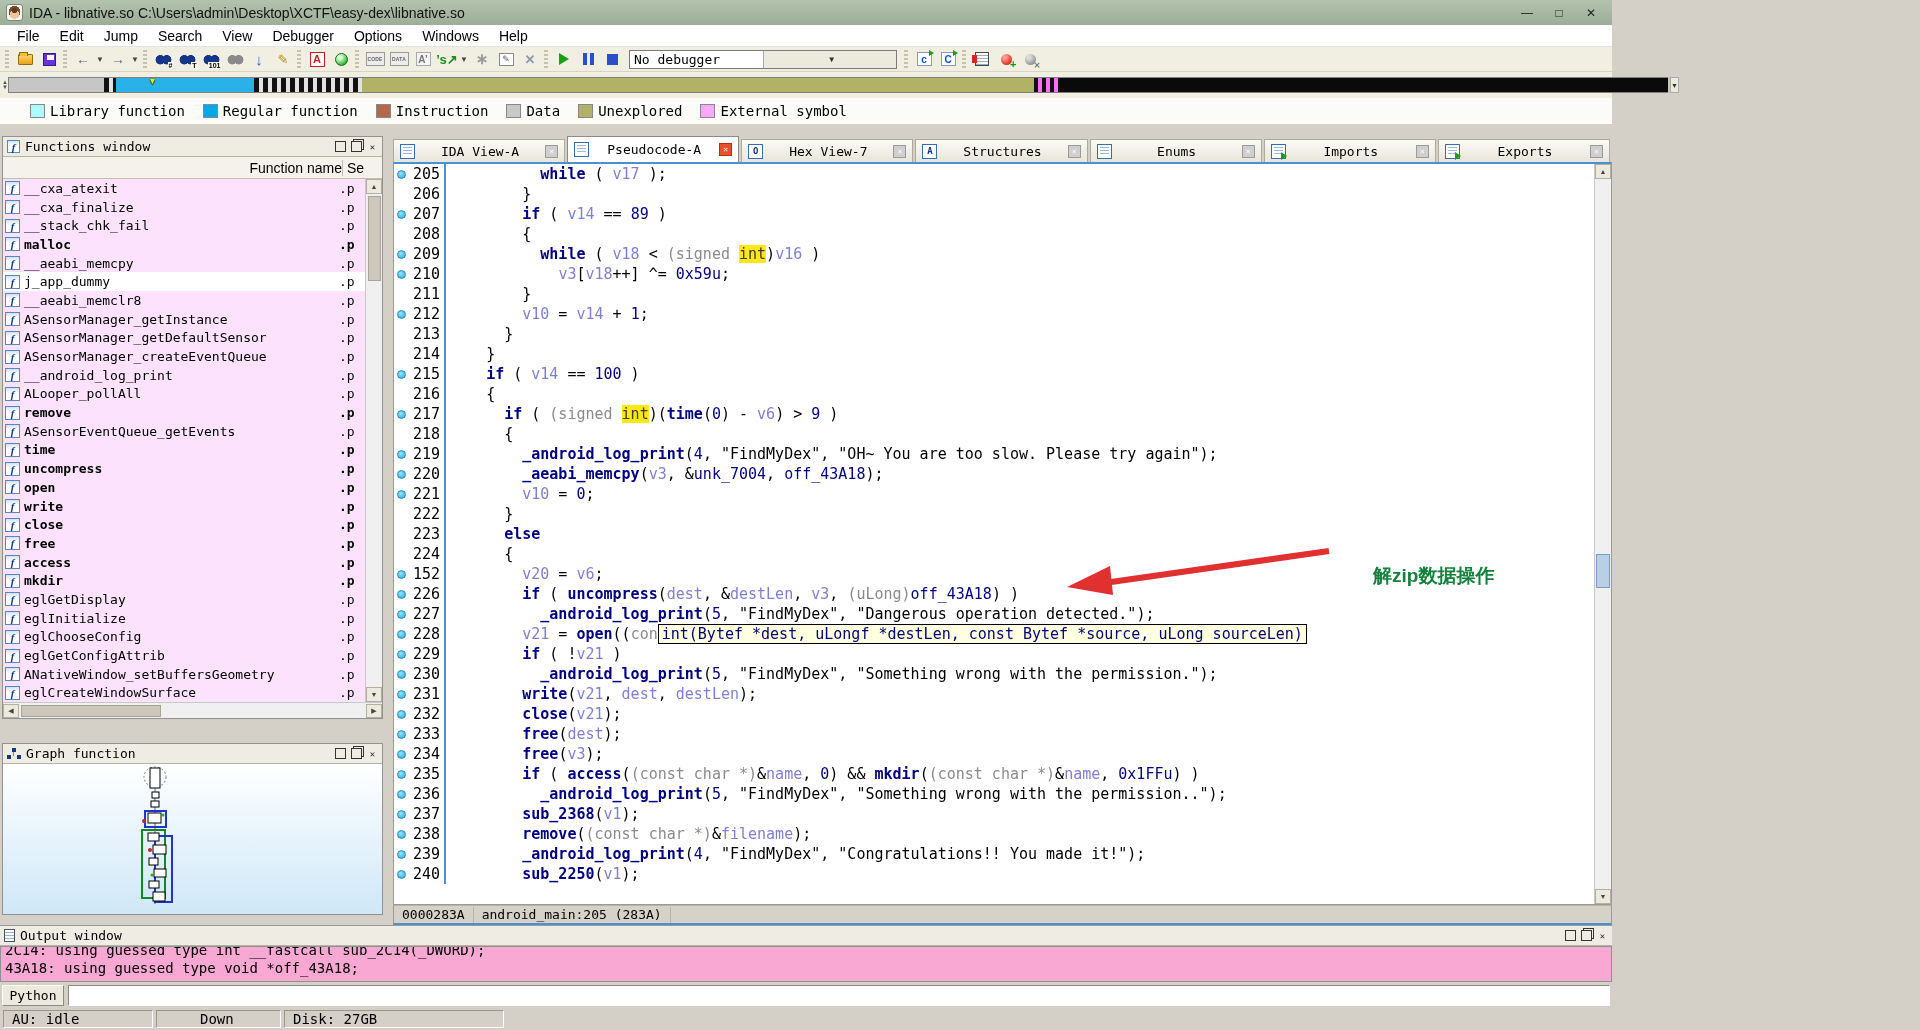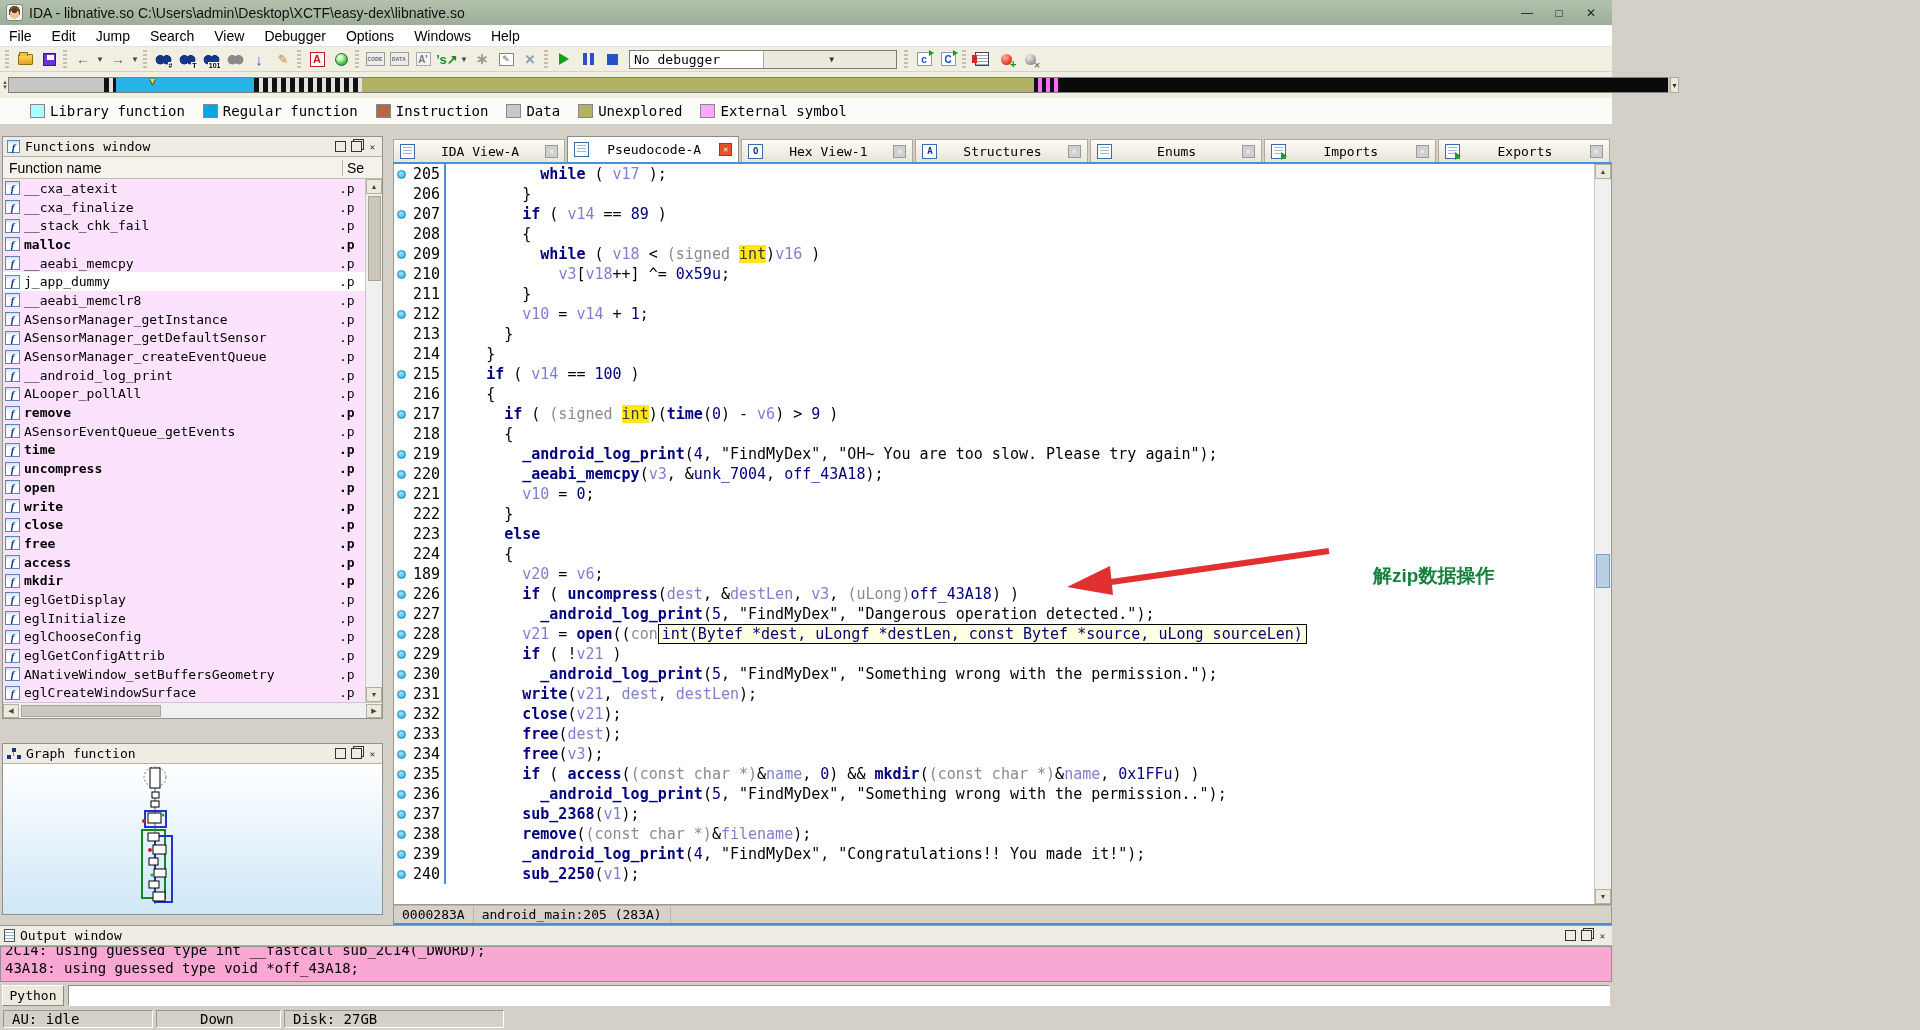--- a/index.html
+++ b/index.html
@@ -11,21 +11,21 @@
   .app-icon { width:17px; height:17px; border-radius:3px; margin-right:6px;
     background: radial-gradient(circle at 50% 38%, #5a3a22 22%, transparent 23%),
                 radial-gradient(circle at 50% 62%, #eec49a 38%, transparent 39%),
                 radial-gradient(circle at 50% 45%, #7a4a28 52%, transparent 53%), #f4f4f4;
     border:1px solid #7b8a77; }
   .titlebar .title { font-size:14px; color:#111; }
   .win-btns { margin-left:auto; display:flex; gap:2px; }
   .wbtn { width:30px; height:19px; display:flex; align-items:center; justify-content:center; font-size:12px; color:#222; }
 
   
-  .menubar { height:22px; background:#ffffff; display:flex; align-items:center; gap:2px; flex:0 0 auto; border-bottom:1px solid #e2e2e2; }
+  .menubar { height:22px; background:#ffffff; display:flex; align-items:center; padding-left:8px; gap:2px; flex:0 0 auto; border-bottom:1px solid #e2e2e2; }
   .mi { font-size:14px; color:#000; padding:2px 9px; }
 
   
   .toolbar { height:25px; background:#f1efe2; display:flex; align-items:center; padding:0 4px; gap:2px; flex:0 0 auto; border-bottom:1px solid #d8d4c4; }
   .grip { width:4px; height:18px; margin:0 3px 0 1px; background:repeating-linear-gradient(180deg,#c5c1b0 0 2px,transparent 2px 4px); }
   .tbtn { width:22px; height:21px; display:flex; align-items:center; justify-content:center; position:relative; }
   .ic-folder { width:15px; height:11px; background:linear-gradient(#ffd75e,#e8a41e); border:1px solid #946c10; border-radius:1px; position:relative; }
   .ic-folder::before { content:""; position:absolute; top:-3px; left:0; width:7px; height:3px; background:#f4c23a; border:1px solid #946c10; border-bottom:none; }
   .ic-floppy { width:13px; height:13px; background:#6a35d8; border:1px solid #3a1a80; position:relative; }
   .ic-floppy::before { content:""; position:absolute; top:1px; left:3px; width:7px; height:5px; background:#fff; }
@@ -89,21 +89,21 @@
   .pb.fl { border:1px solid #333; box-shadow:2px -2px 0 -1px #efede3, 2px -2px 0 0 #333; }
   .f-icon { width:13px; height:13px; border:1px solid #5a86c0; background:linear-gradient(#cfe0f8,#ffffff 40%); color:#123a8c; font-family:"Liberation Serif",serif; font-style:italic; font-weight:bold; font-size:11px; display:flex; align-items:center; justify-content:center; margin-right:5px; }
   .g-icon { width:14px; height:12px; margin-right:5px;
      background: linear-gradient(#16368c,#16368c) 5px 0/4px 4px no-repeat,
                  linear-gradient(#16368c,#16368c) 0 7px/4px 4px no-repeat,
                  linear-gradient(#16368c,#16368c) 10px 7px/4px 4px no-repeat,
                  linear-gradient(#888,#888) 6px 4px/1px 4px no-repeat; }
   .o-icon { width:11px; height:13px; border:1px solid #456; background:repeating-linear-gradient(180deg,#fff 0 2px,#9ab4cc 2px 3px); margin-right:5px; }
 
   .fn-header { height:22px; background:#f4f2ea; border-bottom:1px solid #c0bcac; display:flex; align-items:center; font-size:14px; padding-left:6px; }
-  .fn-header .hname { flex:1; }
+  .fn-header .hname { flex:1;text-align:right; }
   .fn-header .hse { width:40px; border-left:1px solid #c0bcac; padding-left:4px; font-family:"Liberation Sans",sans-serif; }
   .fn-body { display:flex; }
   .fn-rows { flex:1; overflow:hidden; }
   .fn-row { height:18.7px; display:flex; align-items:center; background:#fce2fc; font-family:"DejaVu Sans Mono",monospace; font-size:13px; padding-left:2px; }
   .fn-row.sel { background:#ffffff; }
   .fn-row .fi { flex:0 0 auto; width:15px; height:14px; border:1px solid #5a86c0; background:linear-gradient(#cfe0f8,#fff 40%); color:#123a8c; font-family:"Liberation Serif",serif; font-style:italic; font-weight:bold; font-size:11px; display:flex; align-items:center; justify-content:center; margin-right:4px; }
   .fn-row .nm { flex:1; white-space:nowrap; overflow:hidden; }
   .fn-row .sg { width:26px; flex:0 0 auto; }
   .fn-row.b .nm, .fn-row.b .sg { font-weight:bold; }
   .vscroll { width:17px; flex:0 0 auto; background:#f0f0f0; border-left:1px solid #c8c8c8; display:flex; flex-direction:column; align-items:center; }
@@ -567,21 +567,21 @@
             <span class="lbl">IDA View-A</span>
             <span class="tclose">✕</span>
           </div>
           <div class="tab active">
             <span class="ti lines"></span>
             <span class="lbl">Pseudocode-A</span>
             <span class="tclose">✕</span>
           </div>
           <div class="tab">
             <span class="ti ">O</span>
-            <span class="lbl">Hex View-1</span>
+            <span class="lbl">Hex View-7</span>
             <span class="tclose">✕</span>
           </div>
           <div class="tab">
             <span class="ti ">A</span>
             <span class="lbl">Structures</span>
             <span class="tclose">✕</span>
           </div>
           <div class="tab">
             <span class="ti lines"></span>
             <span class="lbl">Enums</span>
@@ -614,21 +614,21 @@
             <div class="cl"><span class="gut"><span class="blt on"></span><span class="lnum">215</span></span><span class="ctext"><span class="tk-p">    </span><span class="tk-k">if</span><span class="tk-p"> ( </span><span class="tk-v">v14</span><span class="tk-p"> == </span><span class="tk-n">100</span><span class="tk-p"> )</span></span></div>
             <div class="cl"><span class="gut"><span class="blt"></span><span class="lnum">216</span></span><span class="ctext"><span class="tk-p">    </span><span class="tk-p">{</span></span></div>
             <div class="cl"><span class="gut"><span class="blt on"></span><span class="lnum">217</span></span><span class="ctext"><span class="tk-p">      </span><span class="tk-k">if</span><span class="tk-p"> ( </span><span class="tk-c">(signed </span><span class="tk-h">int</span><span class="tk-p">)(</span><span class="tk-f">time</span><span class="tk-p">(</span><span class="tk-n">0</span><span class="tk-p">) - </span><span class="tk-v">v6</span><span class="tk-p">) &gt; </span><span class="tk-n">9</span><span class="tk-p"> )</span></span></div>
             <div class="cl"><span class="gut"><span class="blt"></span><span class="lnum">218</span></span><span class="ctext"><span class="tk-p">      </span><span class="tk-p">{</span></span></div>
             <div class="cl"><span class="gut"><span class="blt on"></span><span class="lnum">219</span></span><span class="ctext"><span class="tk-p">        </span><span class="tk-f">_android_log_print</span><span class="tk-p">(</span><span class="tk-n">4</span><span class="tk-p">, </span><span class="tk-s">"FindMyDex"</span><span class="tk-p">, </span><span class="tk-s">"OH~ You are too slow. Please try again"</span><span class="tk-p">);</span></span></div>
             <div class="cl"><span class="gut"><span class="blt on"></span><span class="lnum">220</span></span><span class="ctext"><span class="tk-p">        </span><span class="tk-f">_aeabi_memcpy</span><span class="tk-p">(</span><span class="tk-v">v3</span><span class="tk-p">, &amp;</span><span class="tk-g">unk_7004</span><span class="tk-p">, </span><span class="tk-g">off_43A18</span><span class="tk-p">);</span></span></div>
             <div class="cl"><span class="gut"><span class="blt on"></span><span class="lnum">221</span></span><span class="ctext"><span class="tk-p">        </span><span class="tk-v">v10</span><span class="tk-p"> = </span><span class="tk-n">0</span><span class="tk-p">;</span></span></div>
             <div class="cl"><span class="gut"><span class="blt"></span><span class="lnum">222</span></span><span class="ctext"><span class="tk-p">      </span><span class="tk-p">}</span></span></div>
             <div class="cl"><span class="gut"><span class="blt"></span><span class="lnum">223</span></span><span class="ctext"><span class="tk-p">      </span><span class="tk-k">else</span></span></div>
             <div class="cl"><span class="gut"><span class="blt"></span><span class="lnum">224</span></span><span class="ctext"><span class="tk-p">      </span><span class="tk-p">{</span></span></div>
-            <div class="cl"><span class="gut"><span class="blt on"></span><span class="lnum">189</span></span><span class="ctext"><span class="tk-p">        </span><span class="tk-v">v20</span><span class="tk-p"> = </span><span class="tk-v">v6</span><span class="tk-p">;</span></span></div>
+            <div class="cl"><span class="gut"><span class="blt on"></span><span class="lnum">152</span></span><span class="ctext"><span class="tk-p">        </span><span class="tk-v">v20</span><span class="tk-p"> = </span><span class="tk-v">v6</span><span class="tk-p">;</span></span></div>
             <div class="cl"><span class="gut"><span class="blt on"></span><span class="lnum">226</span></span><span class="ctext"><span class="tk-p">        </span><span class="tk-k">if</span><span class="tk-p"> ( </span><span class="tk-f">uncompress</span><span class="tk-p">(</span><span class="tk-v">dest</span><span class="tk-p">, &amp;</span><span class="tk-v">destLen</span><span class="tk-p">, </span><span class="tk-v">v3</span><span class="tk-p">, </span><span class="tk-c">(uLong)</span><span class="tk-g">off_43A18</span><span class="tk-p">) )</span></span></div>
             <div class="cl"><span class="gut"><span class="blt on"></span><span class="lnum">227</span></span><span class="ctext"><span class="tk-p">          </span><span class="tk-f">_android_log_print</span><span class="tk-p">(</span><span class="tk-n">5</span><span class="tk-p">, </span><span class="tk-s">"FindMyDex"</span><span class="tk-p">, </span><span class="tk-s">"Dangerous operation detected."</span><span class="tk-p">);</span></span></div>
             <div class="cl"><span class="gut"><span class="blt on"></span><span class="lnum">228</span></span><span class="ctext"><span class="tk-p">        </span><span class="tk-v">v21</span><span class="tk-p"> = </span><span class="tk-f">open</span><span class="tk-p">((</span><span class="tk-c">con</span><span class="tk-T">int(Bytef *dest, uLongf *destLen, const Bytef *source, uLong sourceLen)</span></span></div>
             <div class="cl"><span class="gut"><span class="blt on"></span><span class="lnum">229</span></span><span class="ctext"><span class="tk-p">        </span><span class="tk-k">if</span><span class="tk-p"> ( !</span><span class="tk-v">v21</span><span class="tk-p"> )</span></span></div>
             <div class="cl"><span class="gut"><span class="blt on"></span><span class="lnum">230</span></span><span class="ctext"><span class="tk-p">          </span><span class="tk-f">_android_log_print</span><span class="tk-p">(</span><span class="tk-n">5</span><span class="tk-p">, </span><span class="tk-s">"FindMyDex"</span><span class="tk-p">, </span><span class="tk-s">"Something wrong with the permission."</span><span class="tk-p">);</span></span></div>
             <div class="cl"><span class="gut"><span class="blt on"></span><span class="lnum">231</span></span><span class="ctext"><span class="tk-p">        </span><span class="tk-f">write</span><span class="tk-p">(</span><span class="tk-v">v21</span><span class="tk-p">, </span><span class="tk-v">dest</span><span class="tk-p">, </span><span class="tk-v">destLen</span><span class="tk-p">);</span></span></div>
             <div class="cl"><span class="gut"><span class="blt on"></span><span class="lnum">232</span></span><span class="ctext"><span class="tk-p">        </span><span class="tk-f">close</span><span class="tk-p">(</span><span class="tk-v">v21</span><span class="tk-p">);</span></span></div>
             <div class="cl"><span class="gut"><span class="blt on"></span><span class="lnum">233</span></span><span class="ctext"><span class="tk-p">        </span><span class="tk-f">free</span><span class="tk-p">(</span><span class="tk-v">dest</span><span class="tk-p">);</span></span></div>
             <div class="cl"><span class="gut"><span class="blt on"></span><span class="lnum">234</span></span><span class="ctext"><span class="tk-p">        </span><span class="tk-f">free</span><span class="tk-p">(</span><span class="tk-v">v3</span><span class="tk-p">);</span></span></div>
             <div class="cl"><span class="gut"><span class="blt on"></span><span class="lnum">235</span></span><span class="ctext"><span class="tk-p">        </span><span class="tk-k">if</span><span class="tk-p"> ( </span><span class="tk-f">access</span><span class="tk-p">(</span><span class="tk-c">(const char *)</span><span class="tk-p">&amp;</span><span class="tk-v">name</span><span class="tk-p">, </span><span class="tk-n">0</span><span class="tk-p">) &amp;&amp; </span><span class="tk-f">mkdir</span><span class="tk-p">(</span><span class="tk-c">(const char *)</span><span class="tk-p">&amp;</span><span class="tk-v">name</span><span class="tk-p">, </span><span class="tk-n">0x1FFu</span><span class="tk-p">) )</span></span></div>

